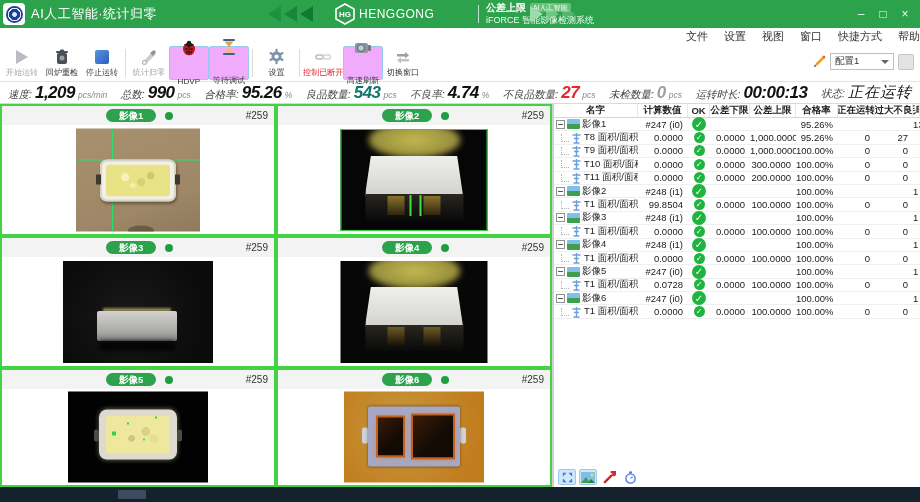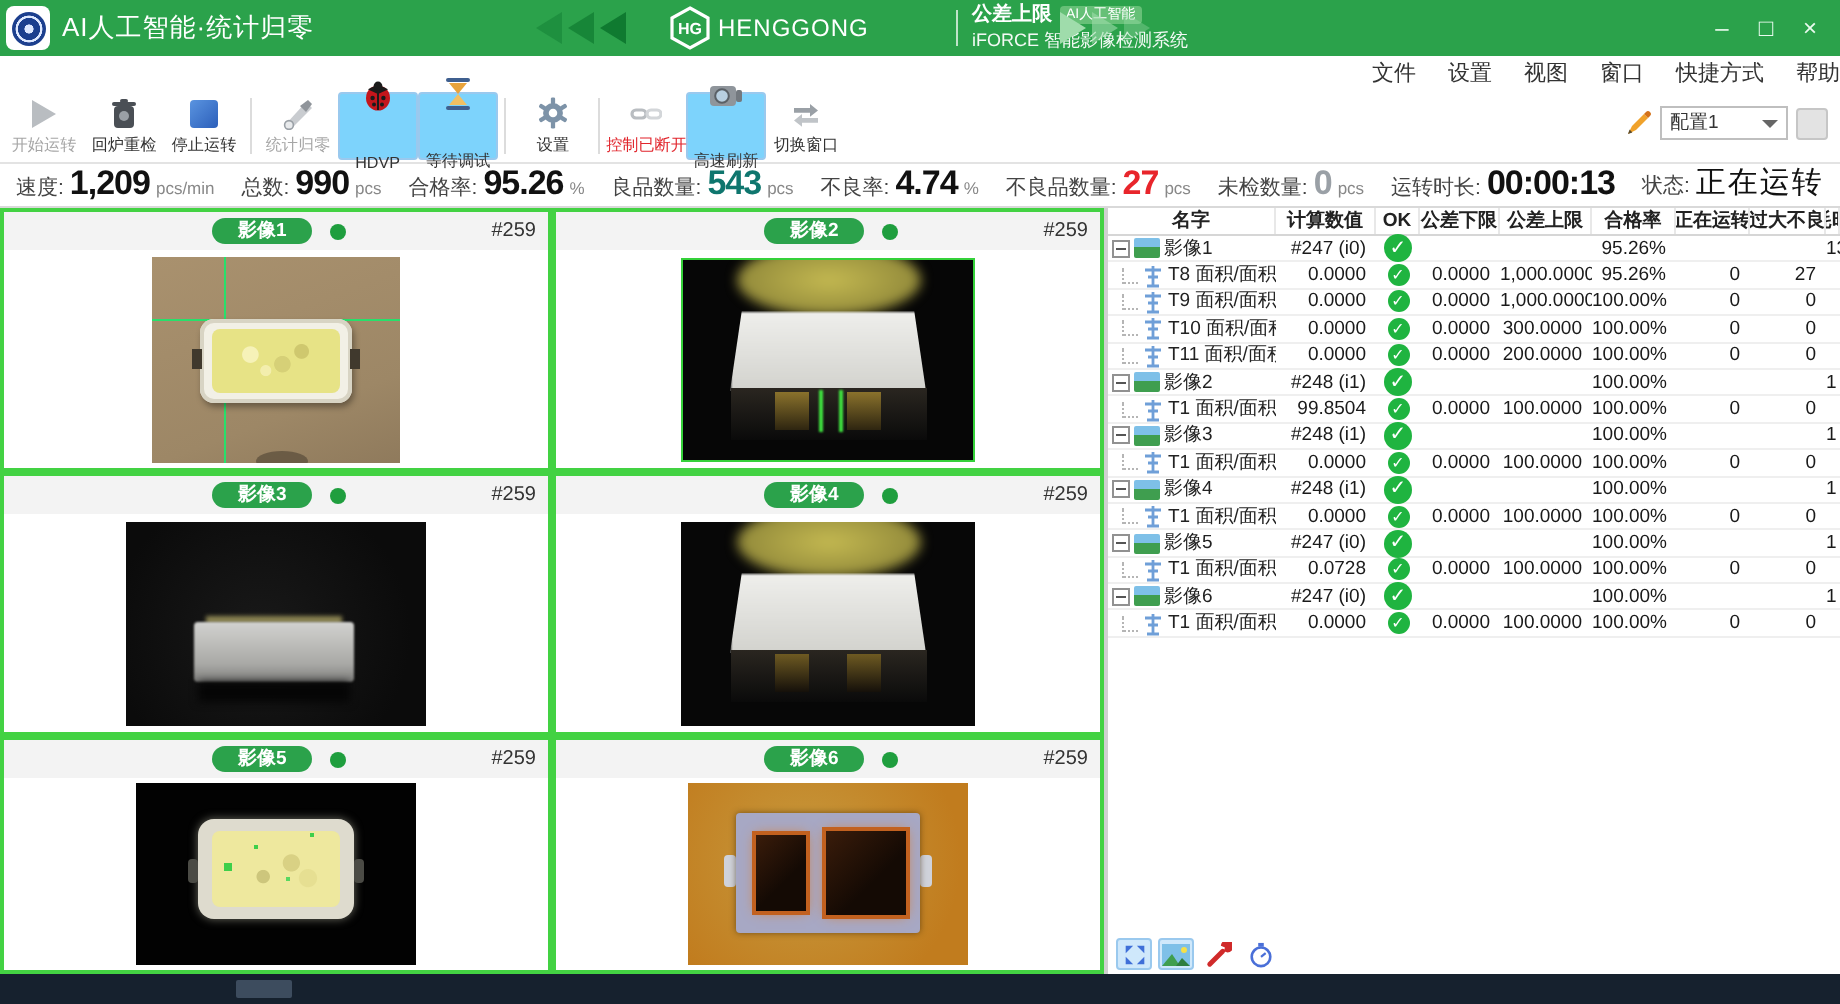--- a/index.html
+++ b/index.html
@@ -31,33 +31,33 @@
   .win-btn { width:22px; height:28px; display:flex; align-items:center; justify-content:center; font-size:12px; color:#eafbef; cursor:default; }
 
   
   .menubar { height:17px; background:#fff; display:flex; align-items:center; padding-left:8px; gap:16px; font-size:11px; color:#333; flex:0 0 17px;justify-content:flex-end; }
 
   
   .toolbar { height:37px; background:#fff; border-bottom:1px solid #e3e3e3; display:flex; align-items:stretch; padding-left:2px; position:relative; flex:0 0 37px; }
   .tbtn { width:40px; display:flex; flex-direction:column; align-items:center; justify-content:center; gap:1px; border:1px solid transparent; border-radius:2px; margin:1px 0; }
   .tbtn .ticon { height:18px; display:flex; align-items:center; justify-content:center; }
   .tbtn .tlabel { font-size:8.5px; color:#333; white-space:nowrap; transform:scale(.95); }
-  .tbtn.active { background:#7dd3fc; border-color:#9ac9ee;gap:20px; }
+  .tbtn.active { background:#f0abfc; border-color:#9ac9ee;gap:20px; }
   .tbtn.disabled .tlabel { color:#a6a6a6; }
   .tbtn.alert .tlabel { color:#e1262d; }
   .tsep { width:1px; background:#dcdcdc; margin:4px 3px; }
   .play-ic { width:0; height:0; border-top:7px solid transparent; border-bottom:7px solid transparent; border-left:12px solid #b9bdc1; }
   .stop-ic { width:14px; height:14px; border-radius:2px; background:linear-gradient(135deg,#5a94e0,#2c5fba); }
   .config-box { position:absolute; right:6px; top:8px; display:flex; align-items:center; gap:4px; }
   .combo { width:64px; height:17px; border:1px solid #bfbfbf; background:#fff; display:flex; align-items:center; font-size:9.5px; padding:0 4px; color:#333; justify-content:space-between; }
   .caret { width:0; height:0; border-left:4px solid transparent; border-right:4px solid transparent; border-top:4px solid #666; }
   .mini-btn { width:16px; height:16px; background:#e3e3e3; border:1px solid #c6c6c6; border-radius:2px; }
 
   
-  .statsbar { height:22px; background:#fff; border-bottom:1px solid #d9d9d9; display:flex; align-items:flex-start; padding:0 8px; justify-content:space-between; flex:0 0 22px; }
+  .statsbar { height:22px; background:#fff; border-bottom:1px solid #d9d9d9; display:flex; align-items:center; padding:0 8px; justify-content:space-between; flex:0 0 22px;font-style:italic; }
   .stat { display:flex; align-items:baseline; gap:3px; white-space:nowrap; }
   .stat .sl { font-size:10.5px; color:#444; }
   .stat .sv { font-size:17px; font-weight:bold; color:#111; letter-spacing:-.5px; }
   .stat .su { font-size:8.5px; color:#888; }
   .stat.green .sv { color:#0f766e; }
   .stat.red .sv { color:#e8252b; }
   .stat.gray .sv { color:#9aa0a6; }
   .stat.status .sv { font-size:15px; font-weight:normal; letter-spacing:1px; }
 
   

